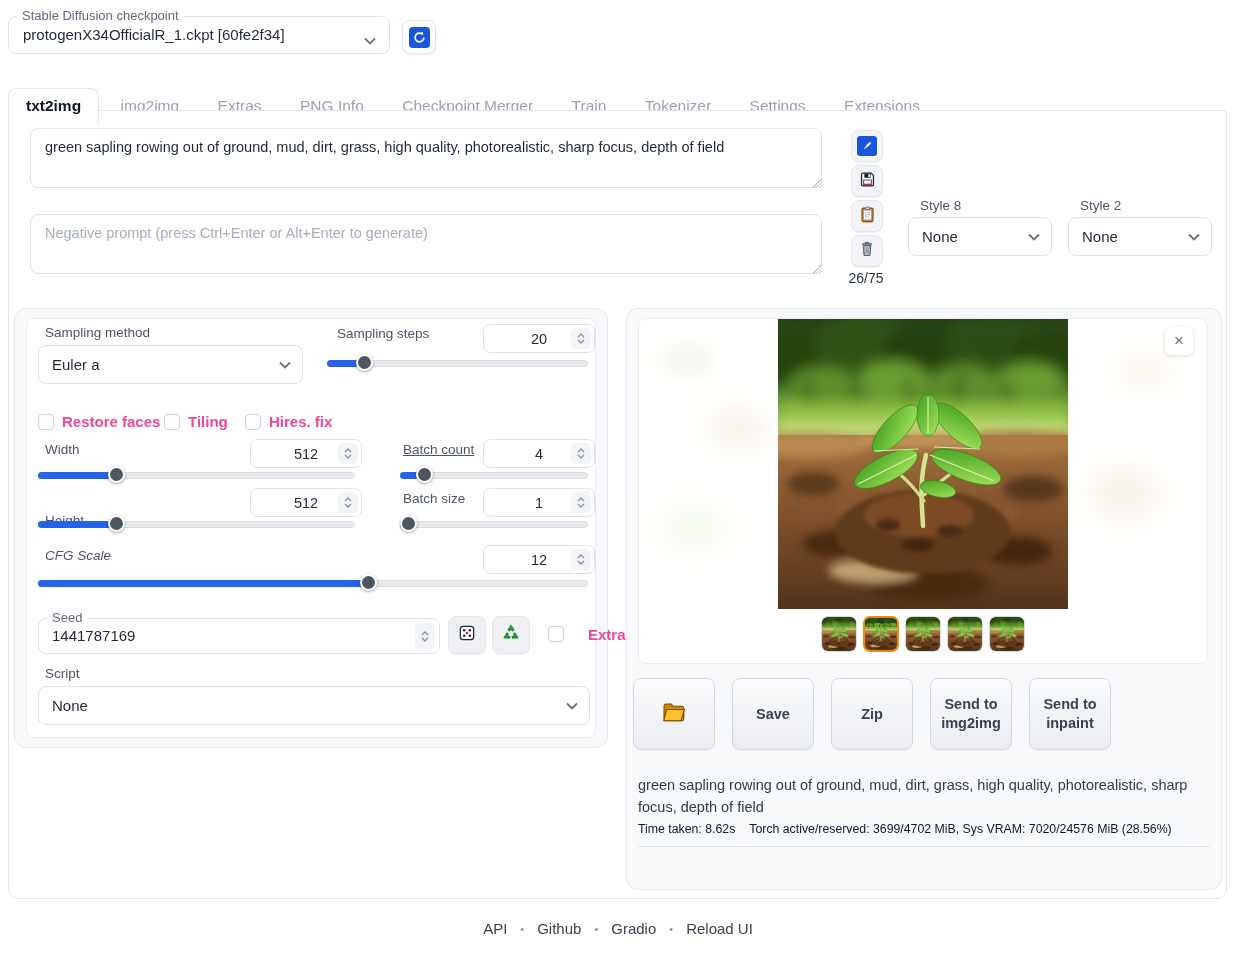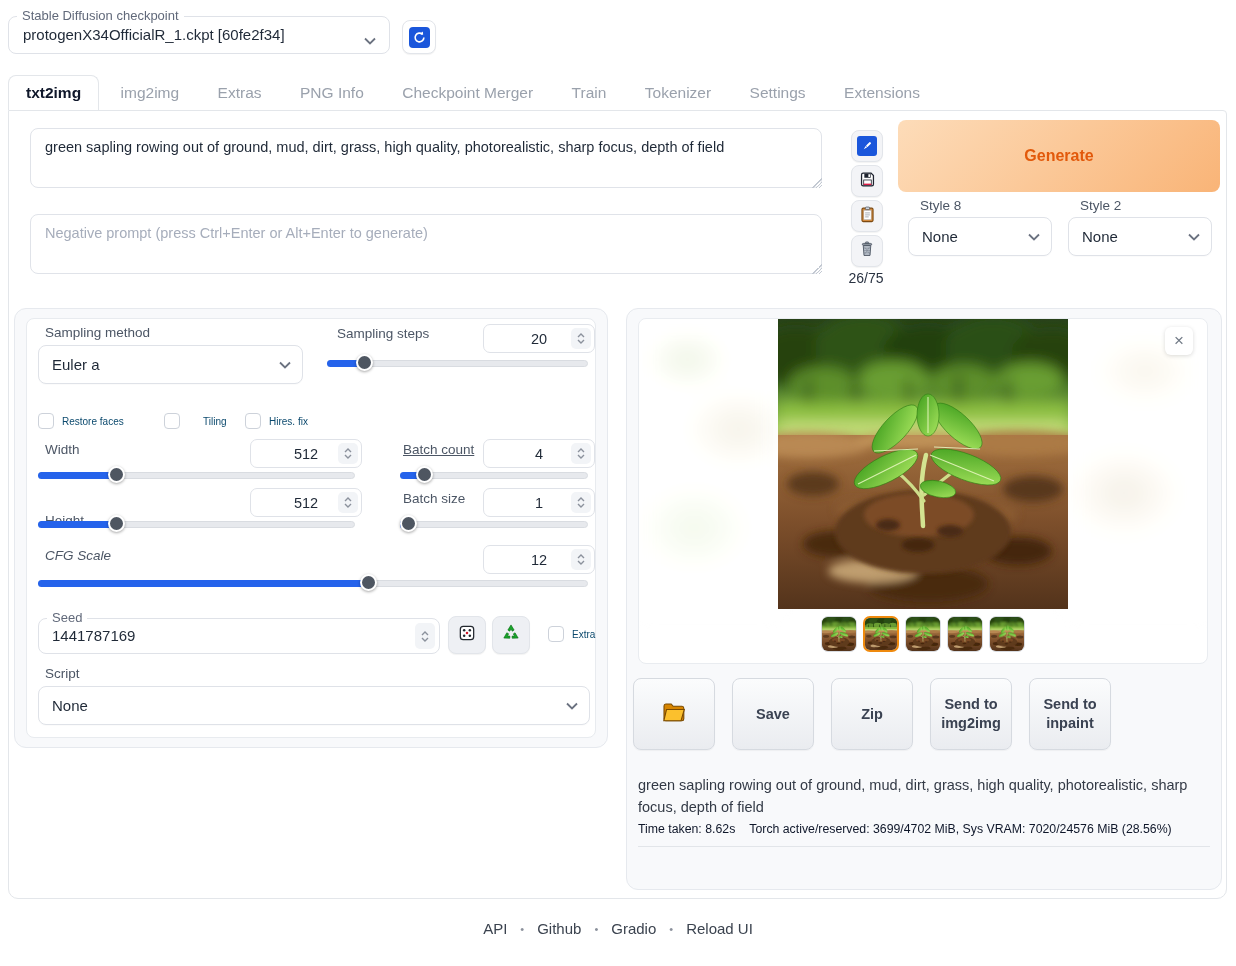--- a/index.html
+++ b/index.html
@@ -15,21 +15,21 @@
   .num .sp{position:absolute;right:3px;top:3px;bottom:3px;width:20px;background:#f2f4f7;border-radius:5px;display:flex;flex-direction:column;align-items:center;justify-content:center;gap:1px;}
   .fieldwrap{position:absolute;background:#fff;border:1px solid #dfe2e8;border-radius:8px;}
   .legend{position:absolute;top:-9px;left:8px;background:#fff;padding:0 5px;font-size:13px;color:#61697a;white-space:nowrap;}
   
   .slider{position:absolute;height:16px;}
   .slider .track{position:absolute;left:0;right:0;top:6px;height:5px;background:#e7e9ed;border:1px solid #d9dce1;border-radius:4px;}
   .slider .fill{position:absolute;left:0;top:6px;height:7px;background:#2563eb;border-radius:4px;}
   .slider .thumb{position:absolute;top:0;width:17px;height:17px;border-radius:50%;background:#4e5661;border:2px solid #fff;box-shadow:0 1px 3px rgba(0,0,0,.35);box-sizing:border-box;}
   
   .cb{width:16px;height:16px;background:#fff;border:1.5px solid #cdd2da;border-radius:4px;box-sizing:border-box;}
-  .cblbl{font-size:10px;color:#0c4a6e;}
+  .cblbl{font-size:15px;color:#ec4899;font-weight:bold;}
   
   .tbtn{background:#f3f4f7;border:1px solid #e2e5ea;border-radius:8px;display:flex;align-items:center;justify-content:center;box-shadow:0 1px 1px rgba(0,0,0,.05);}
   
   .tab{font-size:15.5px;color:#9aa1ac;line-height:34px;padding:0 17px;display:inline-block;}
   .tab.active{color:#0f172a;font-weight:700;background:#fff;border:1px solid #e3e6ea;border-bottom:none;border-radius:8px 8px 0 0;position:relative;z-index:3;height:35px;box-sizing:border-box;}
   
   .obtn{position:absolute;top:678px;width:82px;height:72px;background:linear-gradient(180deg,#fbfcfd,#eaecf0);border:1px solid #d6dae0;border-radius:8px;display:flex;align-items:center;justify-content:center;text-align:center;font-size:14.5px;font-weight:700;color:#3a4252;line-height:1.3;box-shadow:0 1px 1px rgba(0,0,0,.04);padding:0 6px;box-sizing:border-box;}
   .thumb-img{position:absolute;top:616px;width:36px;height:36px;border-radius:7px;border:1px solid #d8dce2;box-sizing:border-box;overflow:hidden;}
   .thumb-img.sel{border:2px solid #ef8a0e;}
   .thumb-img svg{position:absolute;inset:0;width:100%;height:100%;}
@@ -146,21 +146,21 @@
   </div>
   <div class="tbtn abs" style="left:402px;top:20px;width:32px;height:32px;background:#fff;">
     <span style="width:21px;height:21px;background:#1a56db;border-radius:4px;display:flex;align-items:center;justify-content:center;">
       <svg width="15" height="15" viewBox="0 0 24 24">
           <path d="M19 12a7 7 0 1 1-2.1-5" fill="none" stroke="#fff" stroke-width="2.6"></path>
           <path d="M17.5 2.5 L17.8 7.6 L12.8 6.4 Z" fill="#fff"></path>
         </svg>
     </span>
   </div>
 
-  <div class="abs" style="left:8px;top:75px;white-space:nowrap;">
+  <div class="abs" style="left:8px;top:88px;white-space:nowrap;">
     <span class="tab active">txt2img</span>
     <span class="tab">img2img</span>
     <span class="tab">Extras</span>
     <span class="tab">PNG Info</span>
     <span class="tab">Checkpoint Merger</span>
     <span class="tab">Train</span>
     <span class="tab">Tokenizer</span>
     <span class="tab">Settings</span>
     <span class="tab">Extensions</span>
   </div>
@@ -208,21 +208,20 @@
       <svg width="18" height="18" viewBox="0 0 24 24">
         <rect x="9.8" y="2.6" width="4.4" height="2.4" rx="1" fill="#9aa2ad" stroke="#4a5260" stroke-width="1"></rect>
         <rect x="5.8" y="4.6" width="12.4" height="2.4" rx="1.2" fill="#9aa2ad" stroke="#4a5260" stroke-width="1.1"></rect>
         <path d="M7 7.4h10l-1 13.2H8z" fill="#b7bfc9" stroke="#4a5260" stroke-width="1.2"></path>
         <path d="M8 8.5l8 10.5M16 8.5L8.8 19M7.6 11h9M7.9 14h8.3M8.2 17h7.6" stroke="#6b7380" stroke-width=".7" opacity=".8"></path>
       </svg>
     </span>
   </div>
   <div class="abs" style="left:843px;top:270px;width:46px;text-align:center;font-size:14px;color:#2a3342;">26/75</div>
 
-  <div class="abs" style="left:898px;top:120px;width:322px;height:72px;border-radius:8px;background:linear-gradient(135deg,#fddcb9 0%,#f9b477 100%);display:flex;align-items:center;justify-content:center;font-size:16px;font-weight:700;color:#e2590b;">Generate</div>
   <div class="lbl abs" style="left:920px;top:198px;">Style 8</div>
   <div class="dd abs" style="left:908px;top:217px;width:142px;height:37px;">
     <span class="val">None</span>
     <span class="chev">
         <svg width="12" height="8">
           <polyline points="1,1.5 6,6.5 11,1.5" fill="none" stroke="#6b7280" stroke-width="1.8"></polyline>
         </svg>
       </span>
   </div>
   <div class="lbl abs" style="left:1080px;top:198px;">Style 2</div>
@@ -263,21 +262,21 @@
   <div class="slider" style="left:327px;top:354px;width:261px;">
     <div class="track"></div>
       <div class="fill" style="width:14%;"></div>
       <div class="thumb" style="left:calc(14% - 8px);"></div>
   </div>
 
   <div class="abs" style="left:38px;top:413px;display:flex;align-items:center;gap:8px;">
     <span class="cb"></span>
       <span class="cblbl">Restore faces</span>
   </div>
-  <div class="abs" style="left:164px;top:413px;display:flex;align-items:center;gap:23px;justify-content:center;">
+  <div class="abs" style="left:164px;top:413px;display:flex;align-items:center;gap:8px;justify-content:center;">
     <span class="cb"></span>
       <span class="cblbl">Tiling</span>
   </div>
   <div class="abs" style="left:245px;top:413px;display:flex;align-items:center;gap:8px;">
     <span class="cb"></span>
       <span class="cblbl">Hires. fix</span>
   </div>
 
   <div class="lbl abs" style="left:45px;top:442px;">Width</div>
   <div class="num abs" style="left:250px;top:439px;width:110px;height:27px;">
@@ -395,21 +394,21 @@
     <span>
       <svg width="22" height="22" viewBox="0 0 24 24">
         <g fill="#17a62a" stroke="#0b6e16" stroke-width=".7">
           <path d="M12 3.2l3.4 5.6-2 1.2-1.4-2.3-1.4 2.3-2-1.2z"></path>
           <path d="M4.2 17.5l3.2-5.7 2 1.1-1.3 2.4 2.7.1-.1 2.3z"></path>
           <path d="M19.8 17.5l-6.5.2-.1-2.3 2.8-.1-1.5-2.3 1.9-1.2z"></path>
         </g>
       </svg>
     </span>
   </div>
-  <div class="abs" style="left:538px;top:626px;display:flex;align-items:center;gap:8px;padding-left:10px;">
+  <div class="abs" style="left:538px;top:626px;display:flex;gap:24px;padding-left:10px;">
     <span class="cb"></span>
       <span class="cblbl">Extra</span>
   </div>
 
   <div class="lbl abs" style="left:45px;top:666px;">Script</div>
   <div class="dd abs" style="left:38px;top:686px;width:550px;height:37px;">
     <span class="val">None</span>
     <span class="chev">
         <svg width="12" height="8">
           <polyline points="1,1.5 6,6.5 11,1.5" fill="none" stroke="#6b7280" stroke-width="1.8"></polyline>

